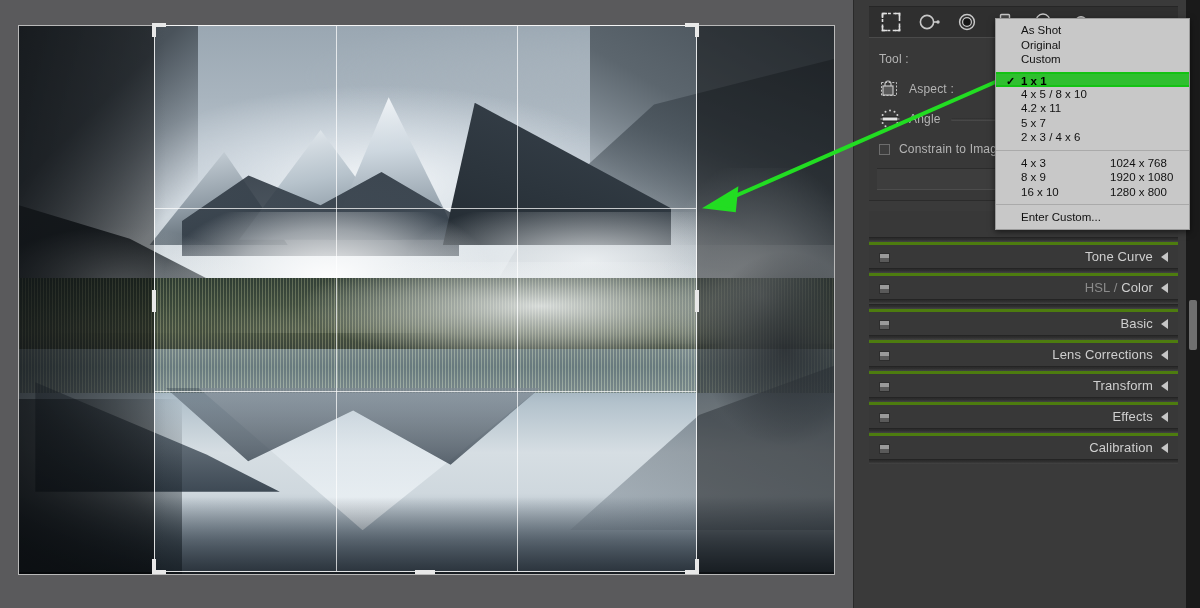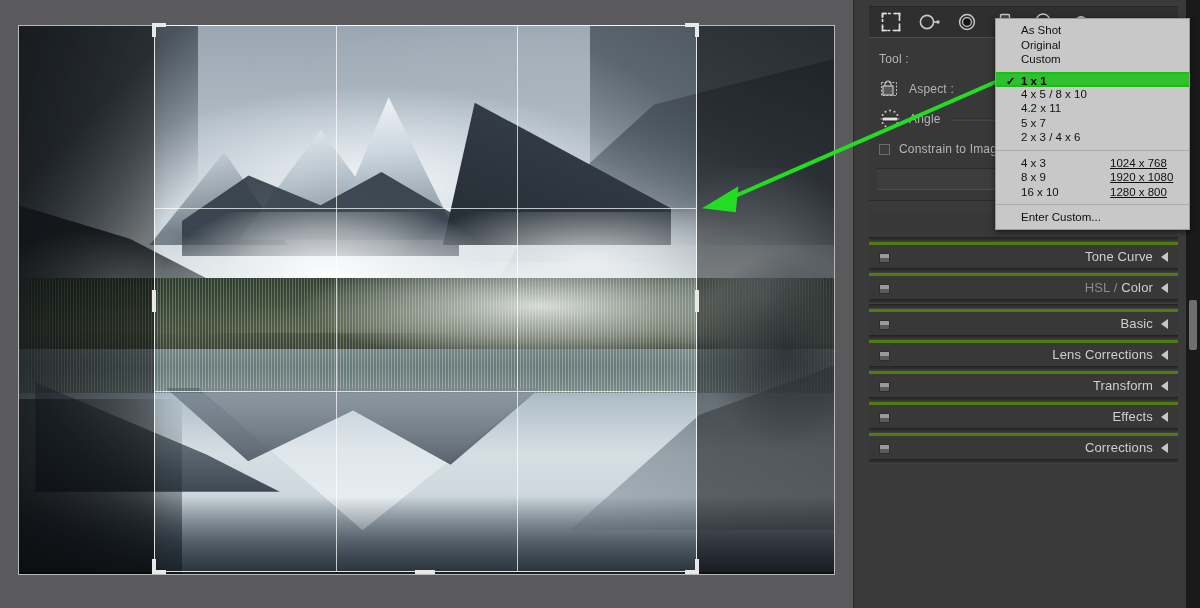--- a/index.html
+++ b/index.html
@@ -279,21 +279,21 @@
   #aspect-menu .mi {
     position:relative; height:14.5px; line-height:14.5px;
     padding-left:25px; white-space:nowrap; cursor:default;
   }
   #aspect-menu .mi.sel {
     background:#2fbf2f;
     border-top:2px solid #13c213; border-bottom:2px solid #13c213;
     height:15px; line-height:15px; font-weight:bold; color:#000;
   }
   #aspect-menu .mi.sel .chk { position:absolute; left:10px; top:0; font-size:11px; }
-  #aspect-menu .mi .c2 { position:absolute; left:114px; top:0;text-decoration:underline; }
+  #aspect-menu .mi .c2 { position:absolute; left:114px; top:0; }
   #aspect-menu .msep { height:1px; background:#aaa; margin:5px 0; }
   #aspect-menu .mgap { height:5px; }
 </style>
 </head>
 <body>
 
 <div id="app">
 
   <div id="stage">
     <div id="photo-frame">
@@ -496,21 +496,21 @@
 
         <div class="sec">
           <span class="sec-sw"></span>
           <span class="sec-title">Effects</span>
           <span class="tri"></span>
         </div>
         <div class="sec-divider"></div>
 
         <div class="sec">
           <span class="sec-sw"></span>
-          <span class="sec-title">Corrections</span>
+          <span class="sec-title">Calibration</span>
           <span class="tri"></span>
         </div>
         <div class="sec-divider"></div>
       </div>
     </div>
 
     <div id="scroll-gutter">
       <div id="scroll-thumb"></div>
     </div>
   </div>

